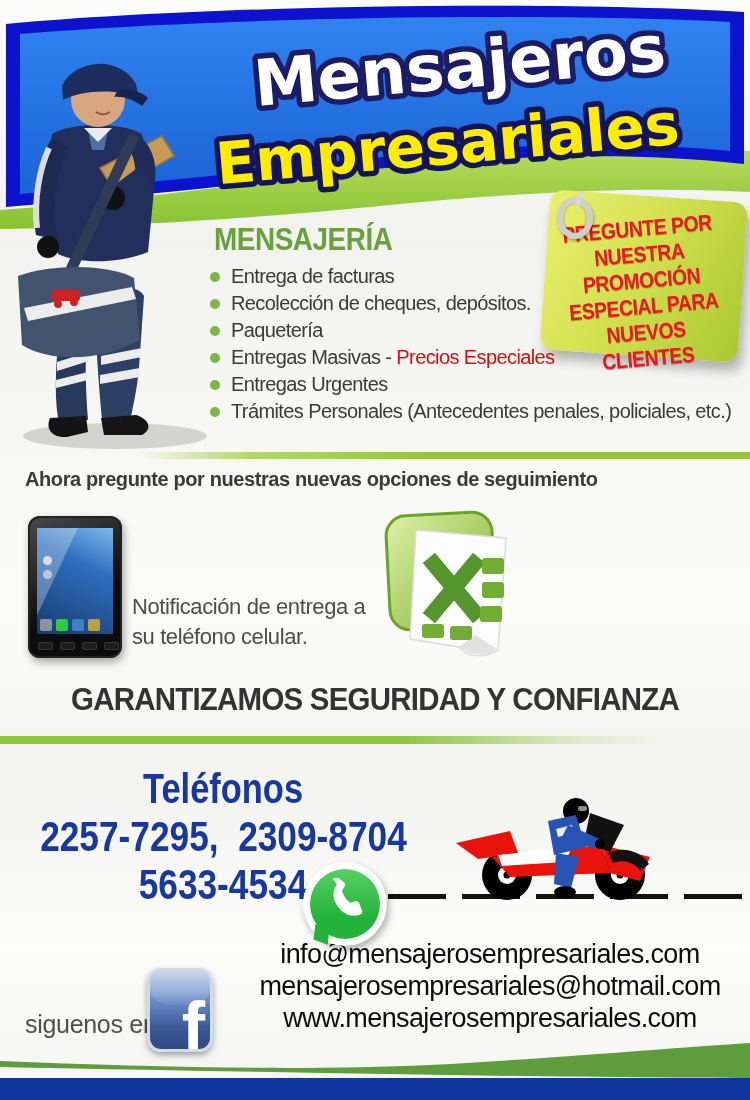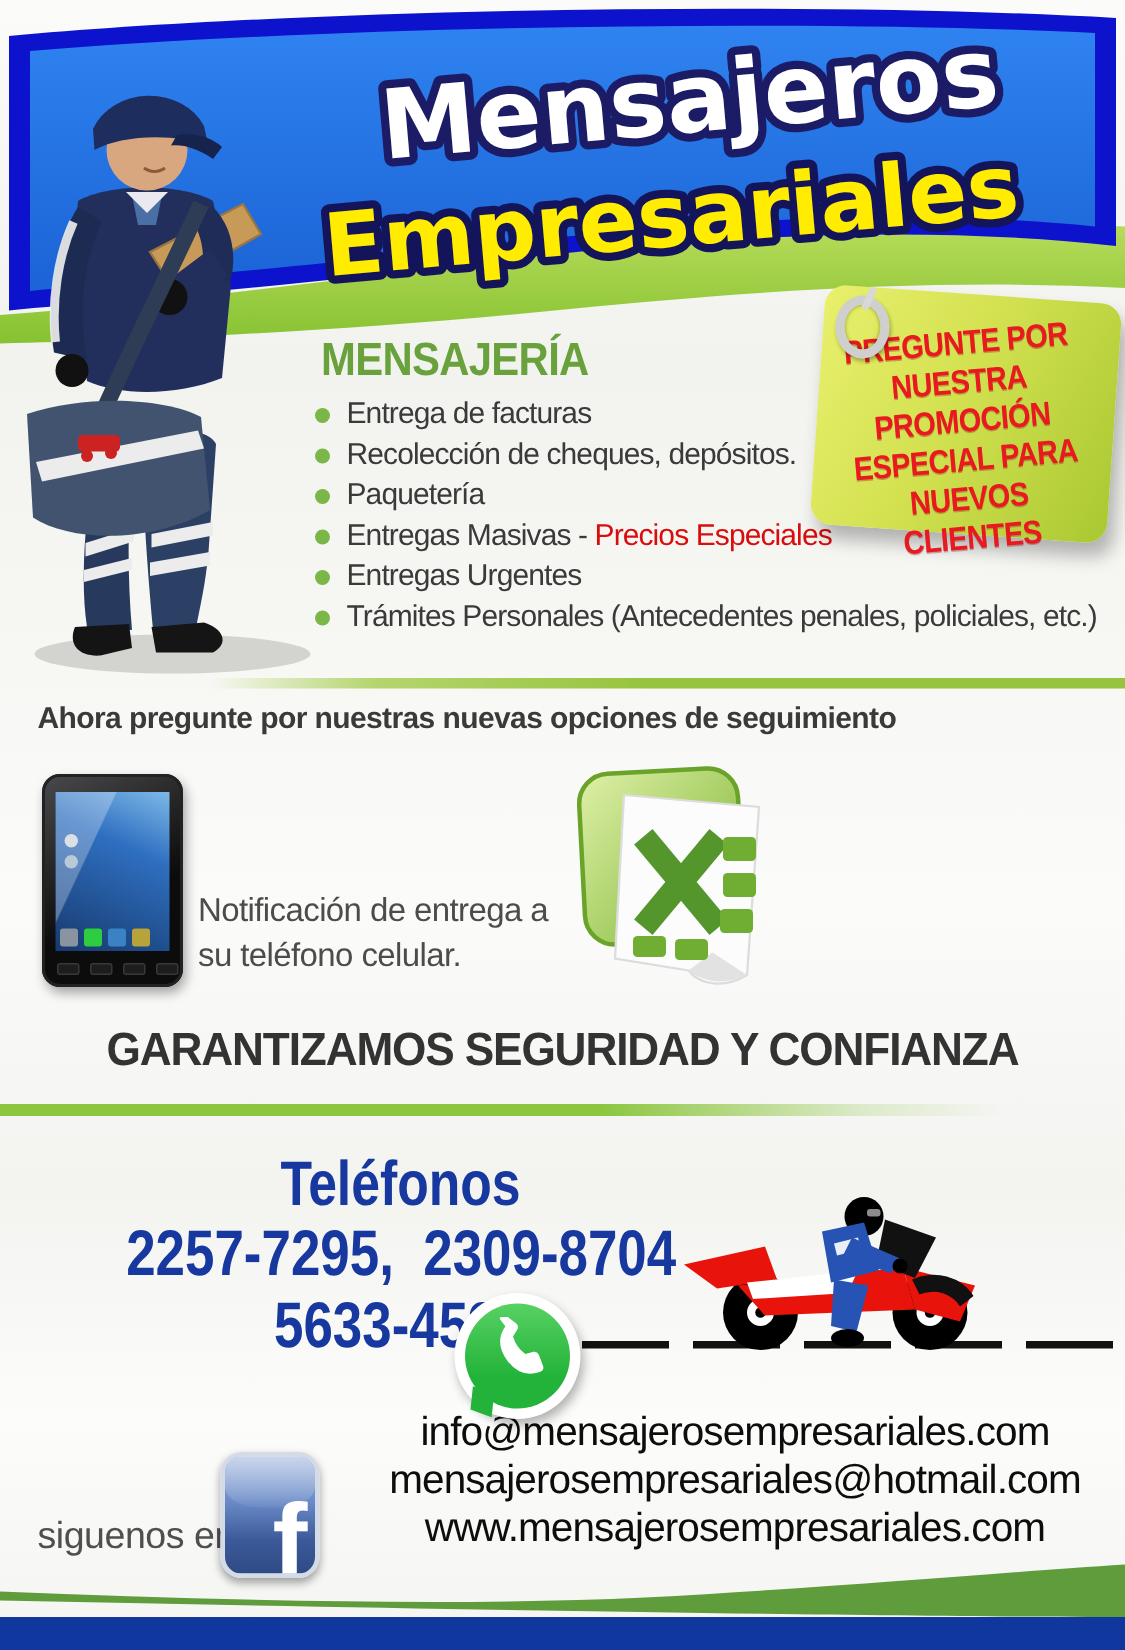--- a/index.html
+++ b/index.html
@@ -44,21 +44,21 @@
   .phone-btns div{width:13px;height:6px;background:#1d1d1d;border:1px solid #383838;border-radius:2px;}
   .phone-text{left:132px;top:556px;width:240px;font-size:22px;line-height:30px;color:#4c4c4c;letter-spacing:-.4px;margin-top:36px;}
   #excel-svg{left:382px;top:506px;}
   .excel-text{left:528px;top:519px;width:216px;font-size:21px;line-height:27px;color:#4c4c4c;letter-spacing:-.4px;}
   
   .guarantee{left:0;top:682px;width:750px;text-align:center;font-size:31px;font-weight:bold;color:#333;
     transform:scaleX(.95);letter-spacing:-.8px;}
   .sep2{left:0;top:736px;width:668px;height:8px;
     background:linear-gradient(90deg,#8cc63f 0%,#8cc63f 60%,rgba(190,220,150,.45) 86%,rgba(210,230,180,0) 100%);}
   
-  .contact{left:16px;top:766px;width:446px;text-align:center;color:#17389f;font-weight:bold;padding-left:28px;}
+  .contact{left:0;top:766px;width:446px;text-align:center;color:#17389f;font-weight:bold;}
   .contact .lbl{display:block;font-size:42px;line-height:46px;transform:scaleX(.82);}
   .contact .num{display:block;font-size:43px;line-height:48px;transform:scaleX(.82);white-space:pre;}
   .wa{left:303px;top:862px;width:84px;height:84px;z-index:3;}
   .wa-outer{position:absolute;inset:0;border-radius:50%;background:#fff;box-shadow:2px 4px 7px rgba(0,0,0,.3);}
   .wa-tailw{position:absolute;left:6px;bottom:-2px;width:22px;height:22px;background:#fff;transform:rotate(20deg) skew(14deg);border-radius:3px;}
   .wa-inner{position:absolute;inset:7px;border-radius:50%;background:linear-gradient(180deg,#57d163 0%,#23b33a 70%);}
   .wa-tailg{position:absolute;left:11px;bottom:4px;width:15px;height:15px;background:#23b33a;transform:rotate(20deg) skew(14deg);}
   .road{left:388px;top:894px;width:362px;height:5px;
     background:repeating-linear-gradient(90deg,#111 0 58px,rgba(0,0,0,0) 58px 74px);}
   #moto-svg{left:452px;top:795px;z-index:2;}

